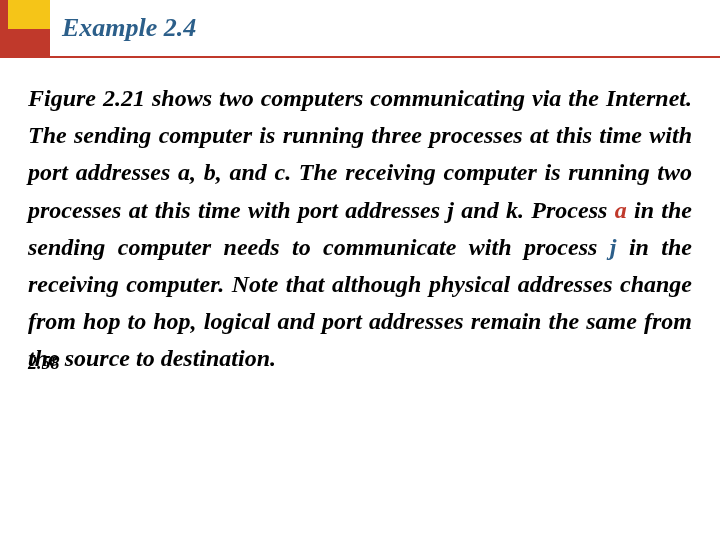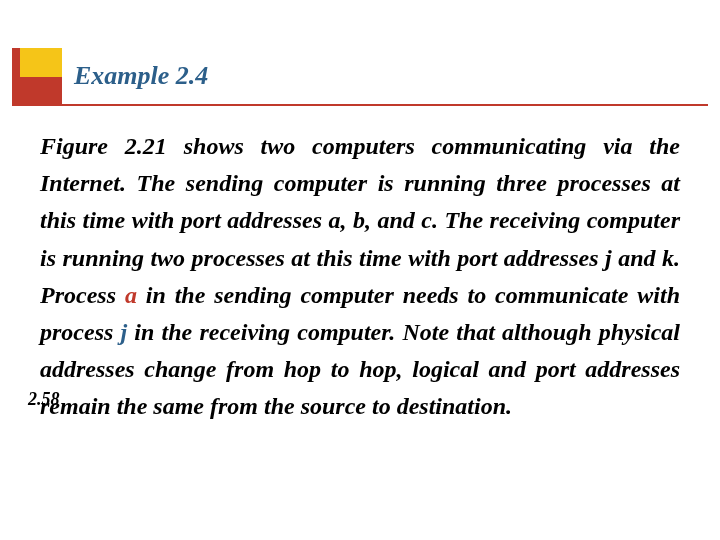--- a/index.html
+++ b/index.html
@@ -13,22 +13,21 @@
       height: 540px;
       background: #ffffff;
       font-family: 'Times New Roman', Times, serif;
       overflow: hidden;
     }
 
     .page {
       width: 720px;
       height: 392px;
       position: relative;
-      padding: 12px;
-      margin-top: 36px;
+      padding: 0;
     }
 
     
     .header {
       display: flex;
       align-items: stretch;
       height: 58px;
       position: relative;
     }
 

